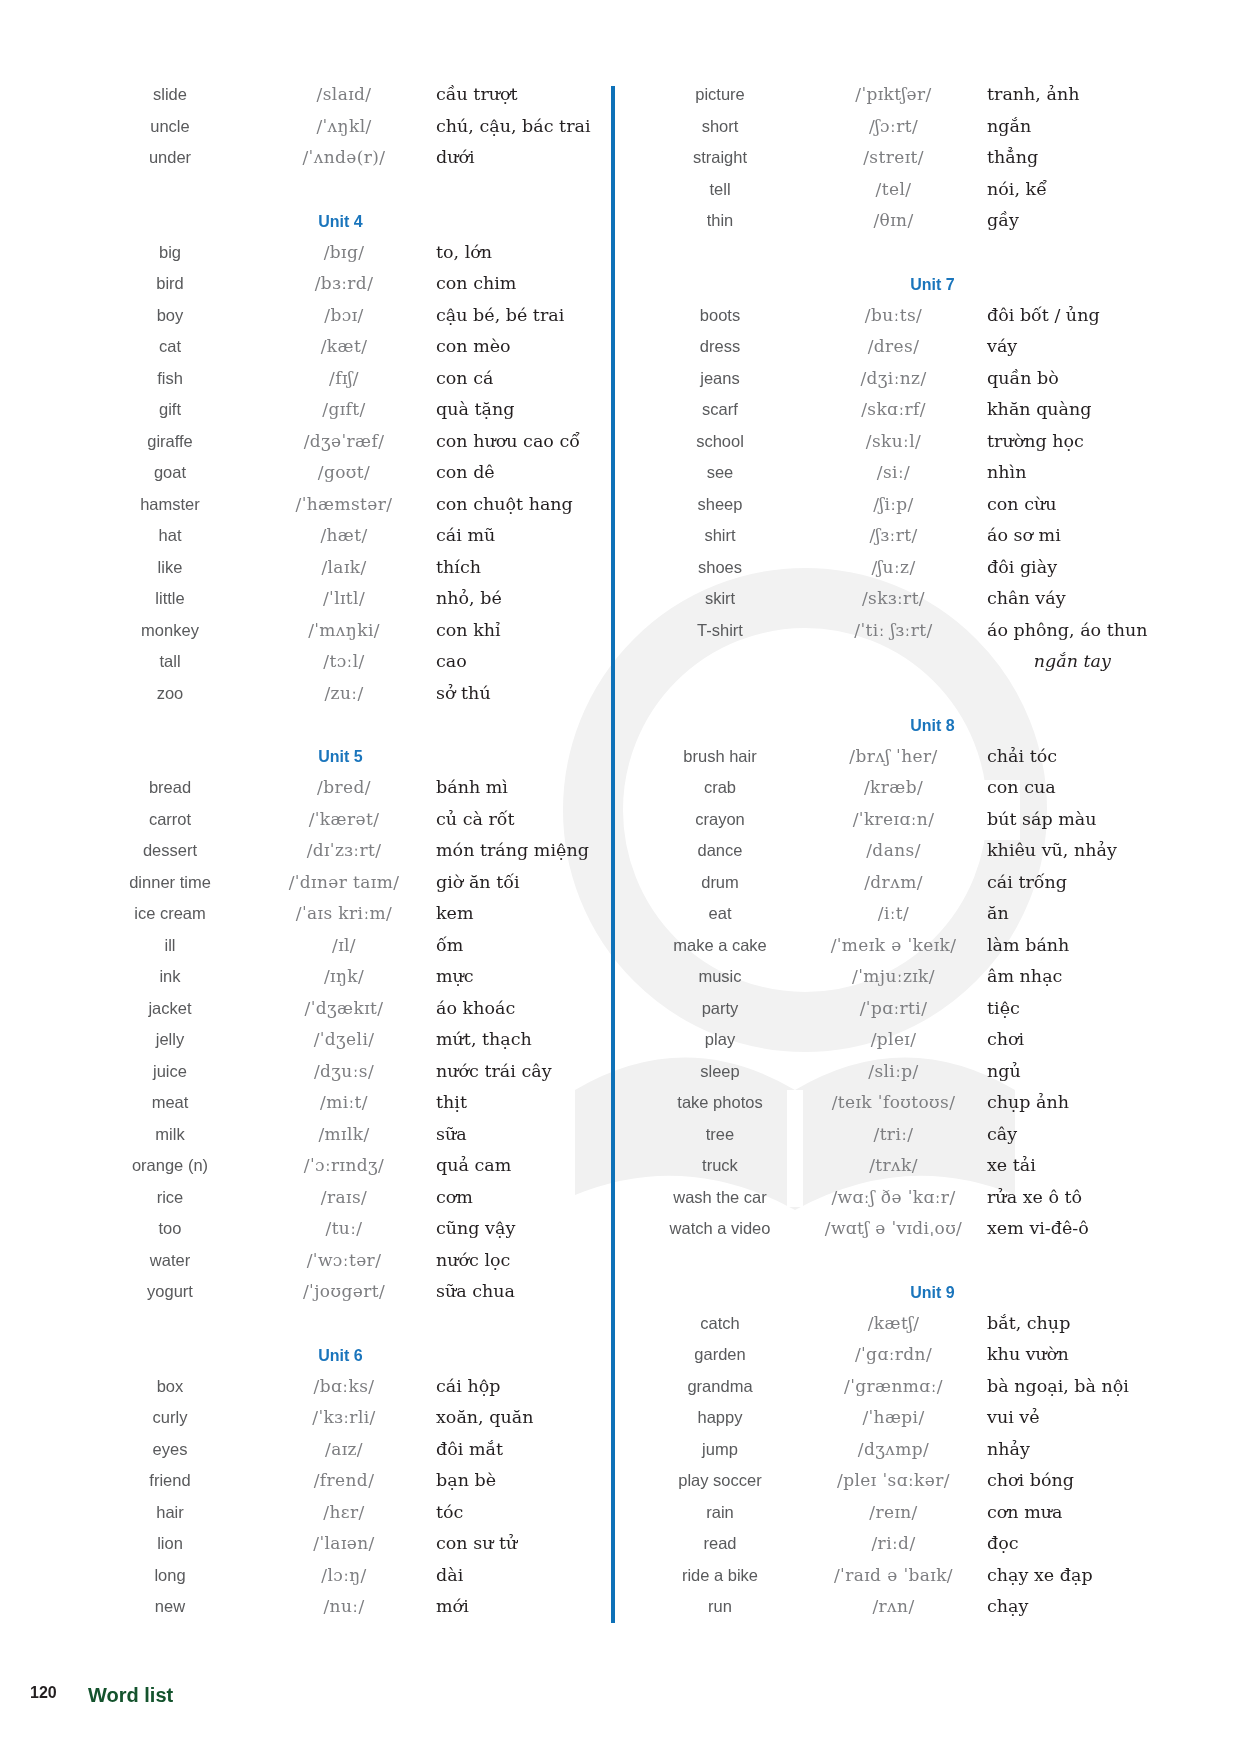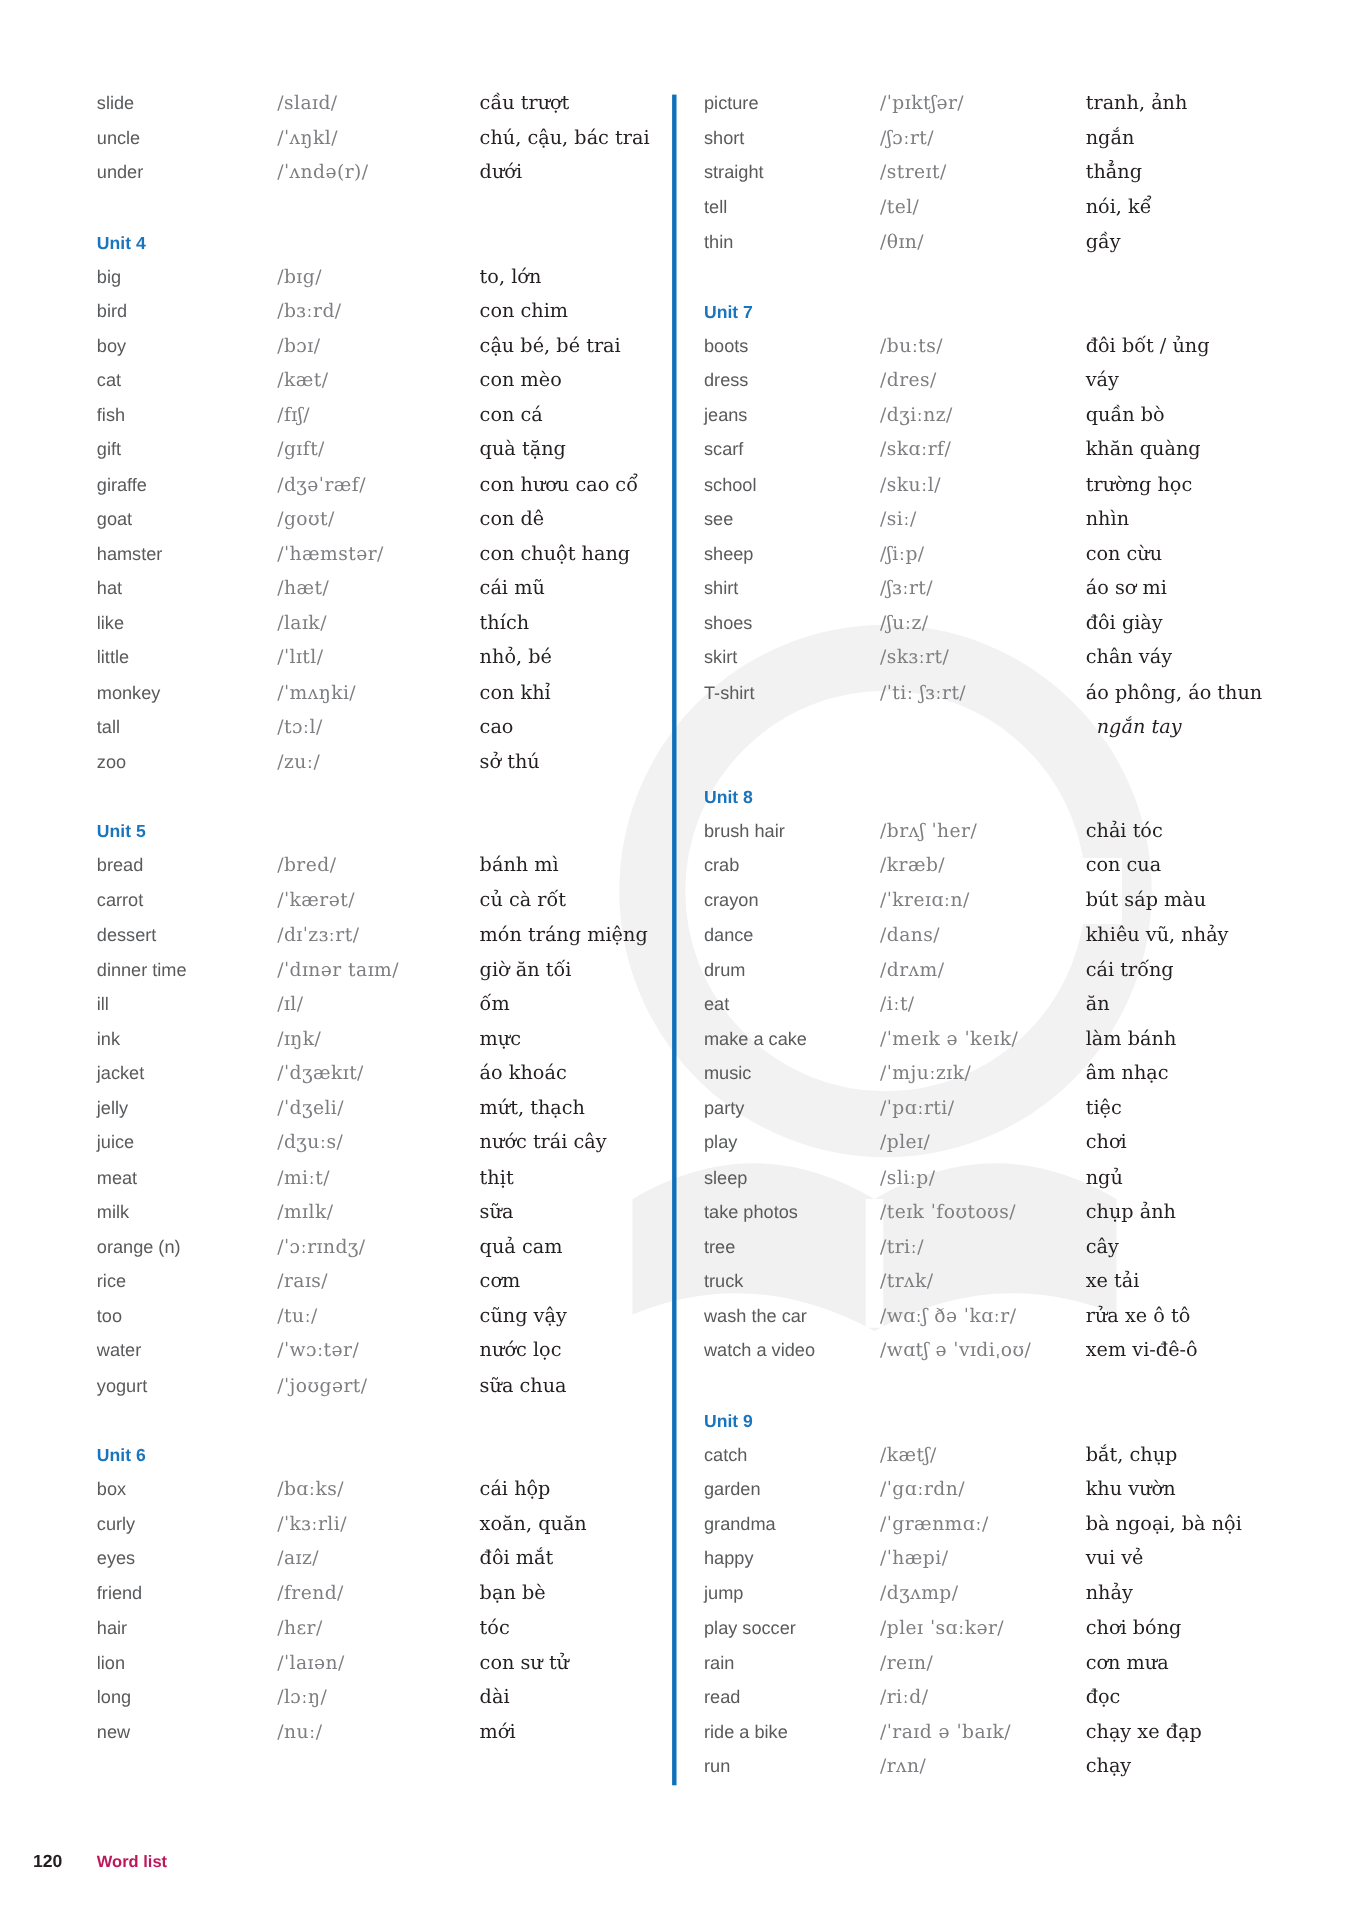--- a/index.html
+++ b/index.html
@@ -2,20 +2,21 @@
 <html style="--unit-color: #1a75bc; --divider-color: #0e71b8;"><head>
 <meta charset="utf-8">
 <style>
   html,body{margin:0;padding:0;background:#ffffff;}
   .page{
     position:relative;
     width:1240px;height:1754px;
     background:#ffffff;
     overflow:hidden;
     font-family:"Liberation Sans", sans-serif;
+    text-align:center;
   }
   .watermark{position:absolute;left:515px;top:545px;pointer-events:none;}
   .divider{
     position:absolute;left:611px;top:86px;width:4px;height:1537px;
     background:var(--divider-color,#0e71b8);
   }
   .col{position:absolute;top:79px;}
   .col-left{left:88px;width:505px;}
   .col-right{left:640px;width:585px;}
   .unit-heading{
@@ -41,21 +42,21 @@
     font-family:"DejaVu Serif","Liberation Serif",serif;
   }
   .row .m .l2{padding-left:10px;line-height:31.5px;font-style:italic;}
   .footer{position:absolute;left:0;top:1684px;width:100%;}
   .footer .pagenum{
     position:absolute;left:30px;
     font-size:16px;font-weight:bold;color:#231f20;
   }
   .footer .footlabel{
     position:absolute;left:88px;
-    font-size:15px;font-weight:bold;color:#be185d;
+    font-size:20px;font-weight:bold;color:#14532d;
   }
 </style>
 </head>
 <body>
 
 <div class="page">
 
   <svg class="watermark" width="560" height="720" viewBox="0 0 560 720" aria-hidden="true">
     <circle cx="290" cy="265" r="212" fill="none" stroke="#f2f2f2" stroke-width="60"></circle>
     <rect x="290" y="235" width="215" height="60" fill="#ffffff"></rect>
@@ -172,20 +173,25 @@
         <span class="w">dessert</span>
         <span class="i">/dɪˈzɜːrt/</span>
         <span class="m"><span class="l1">món tráng miệng</span></span>
       </div>
       <div class="row">
         <span class="w">dinner time</span>
         <span class="i">/ˈdɪnər taɪm/</span>
         <span class="m"><span class="l1">giờ ăn tối</span></span>
       </div>
       <div class="row">
+        <span class="w">ice cream</span>
+        <span class="i">/ˈaɪs kriːm/</span>
+        <span class="m"><span class="l1">kem</span></span>
+      </div>
+      <div class="row">
         <span class="w">ill</span>
         <span class="i">/ɪl/</span>
         <span class="m"><span class="l1">ốm</span></span>
       </div>
       <div class="row">
         <span class="w">ink</span>
         <span class="i">/ɪŋk/</span>
         <span class="m"><span class="l1">mực</span></span>
       </div>
       <div class="row">

